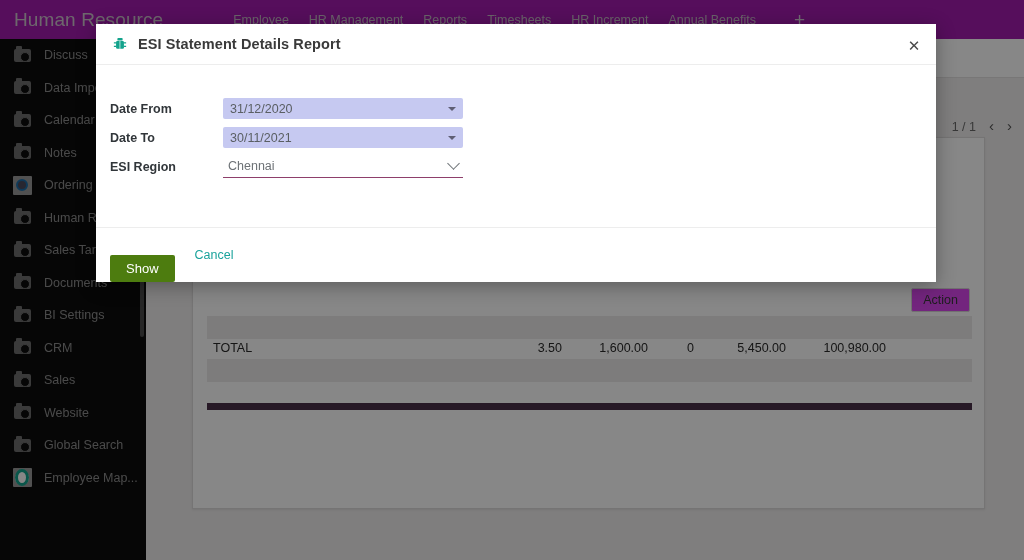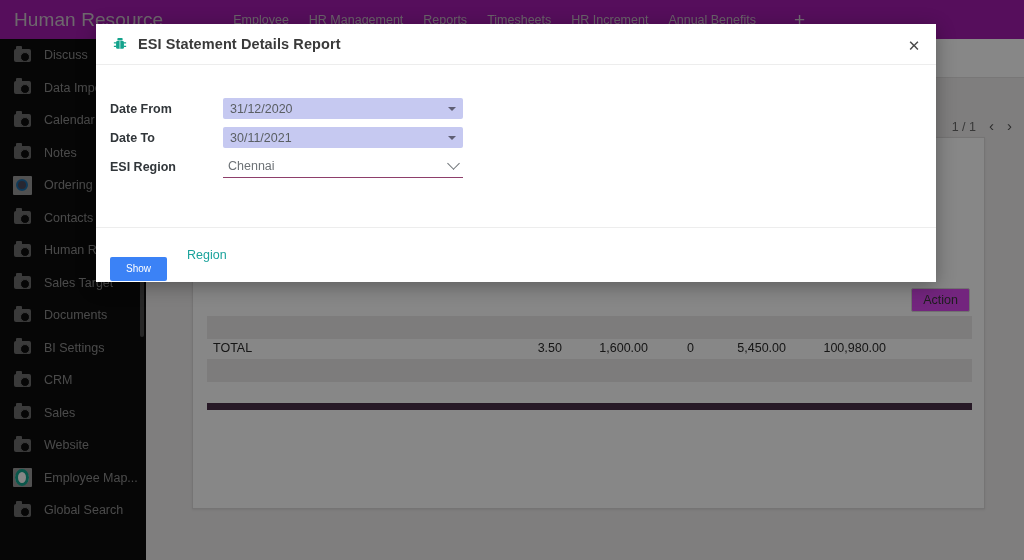--- a/index.html
+++ b/index.html
@@ -299,23 +299,23 @@
   }
 
   #modal-footer {
     border-top: 1px solid #ededed;
     height: 54px;
     display: flex; align-items: center;
     padding-left: 14px;
     gap: 20px;
   }
   #show-btn {
-    background: #3b82f6;
+    background: #4d7c0f;
     color: #ffffff;
-    font-size: 10px;
+    font-size: 13px;
     padding: 7px 16px;
     border: none;
     border-radius: 2px;
     line-height: 1;
     cursor: pointer;
     margin-top: 28px;
   }
   #cancel-btn {
     color: #1ba39c;
     font-size: 12.5px;
@@ -372,26 +372,20 @@
             <span class="ic-box">
               <span class="inner-ring"></span>
             </span>
           </span>
         <span class="side-label">Ordering Po...</span>
       </div>
       <div class="side-item">
         <span class="side-ic">
             <span class="ic-app"></span>
           </span>
-        <span class="side-label">Contacts</span>
-      </div>
-      <div class="side-item">
-        <span class="side-ic">
-            <span class="ic-app"></span>
-          </span>
         <span class="side-label">Human Resour...</span>
       </div>
       <div class="side-item">
         <span class="side-ic">
             <span class="ic-app"></span>
           </span>
         <span class="side-label">Sales Target</span>
       </div>
       <div class="side-item">
         <span class="side-ic">
@@ -415,34 +409,34 @@
         <span class="side-ic">
             <span class="ic-app"></span>
           </span>
         <span class="side-label">Sales</span>
       </div>
       <div class="side-item">
         <span class="side-ic">
             <span class="ic-app"></span>
           </span>
         <span class="side-label">Website</span>
+      </div>
+      <div class="side-item">
+        <span class="side-ic">
+            <span class="ic-app"></span>
+          </span>
+        <span class="side-label">Global Search</span>
       </div>
       <div class="side-item">
         <span class="side-ic">
             <span class="ic-box">
               <span class="pin"></span>
             </span>
           </span>
         <span class="side-label">Employee Map...</span>
-      </div>
-      <div class="side-item">
-        <span class="side-ic">
-            <span class="ic-app"></span>
-          </span>
-        <span class="side-label">Global Search</span>
       </div>
       <div id="side-scrollbar"></div>
     </div>
 
     <div id="content">
       <div id="breadcrumb-bar"></div>
 
       <div id="pager">
         <span>1 / 1</span>
         <span class="chev">‹</span>
@@ -530,17 +524,17 @@
             <span>Chennai</span>
             <span class="chev-dn"></span>
           </span>
         </span>
       </div>
 
     </div>
 
     <div id="modal-footer">
       <button id="show-btn">Show</button>
-      <span id="cancel-btn">Region</span>
+      <span id="cancel-btn">Cancel</span>
     </div>
 
   </div>
 </div>
 
 </body></html>

